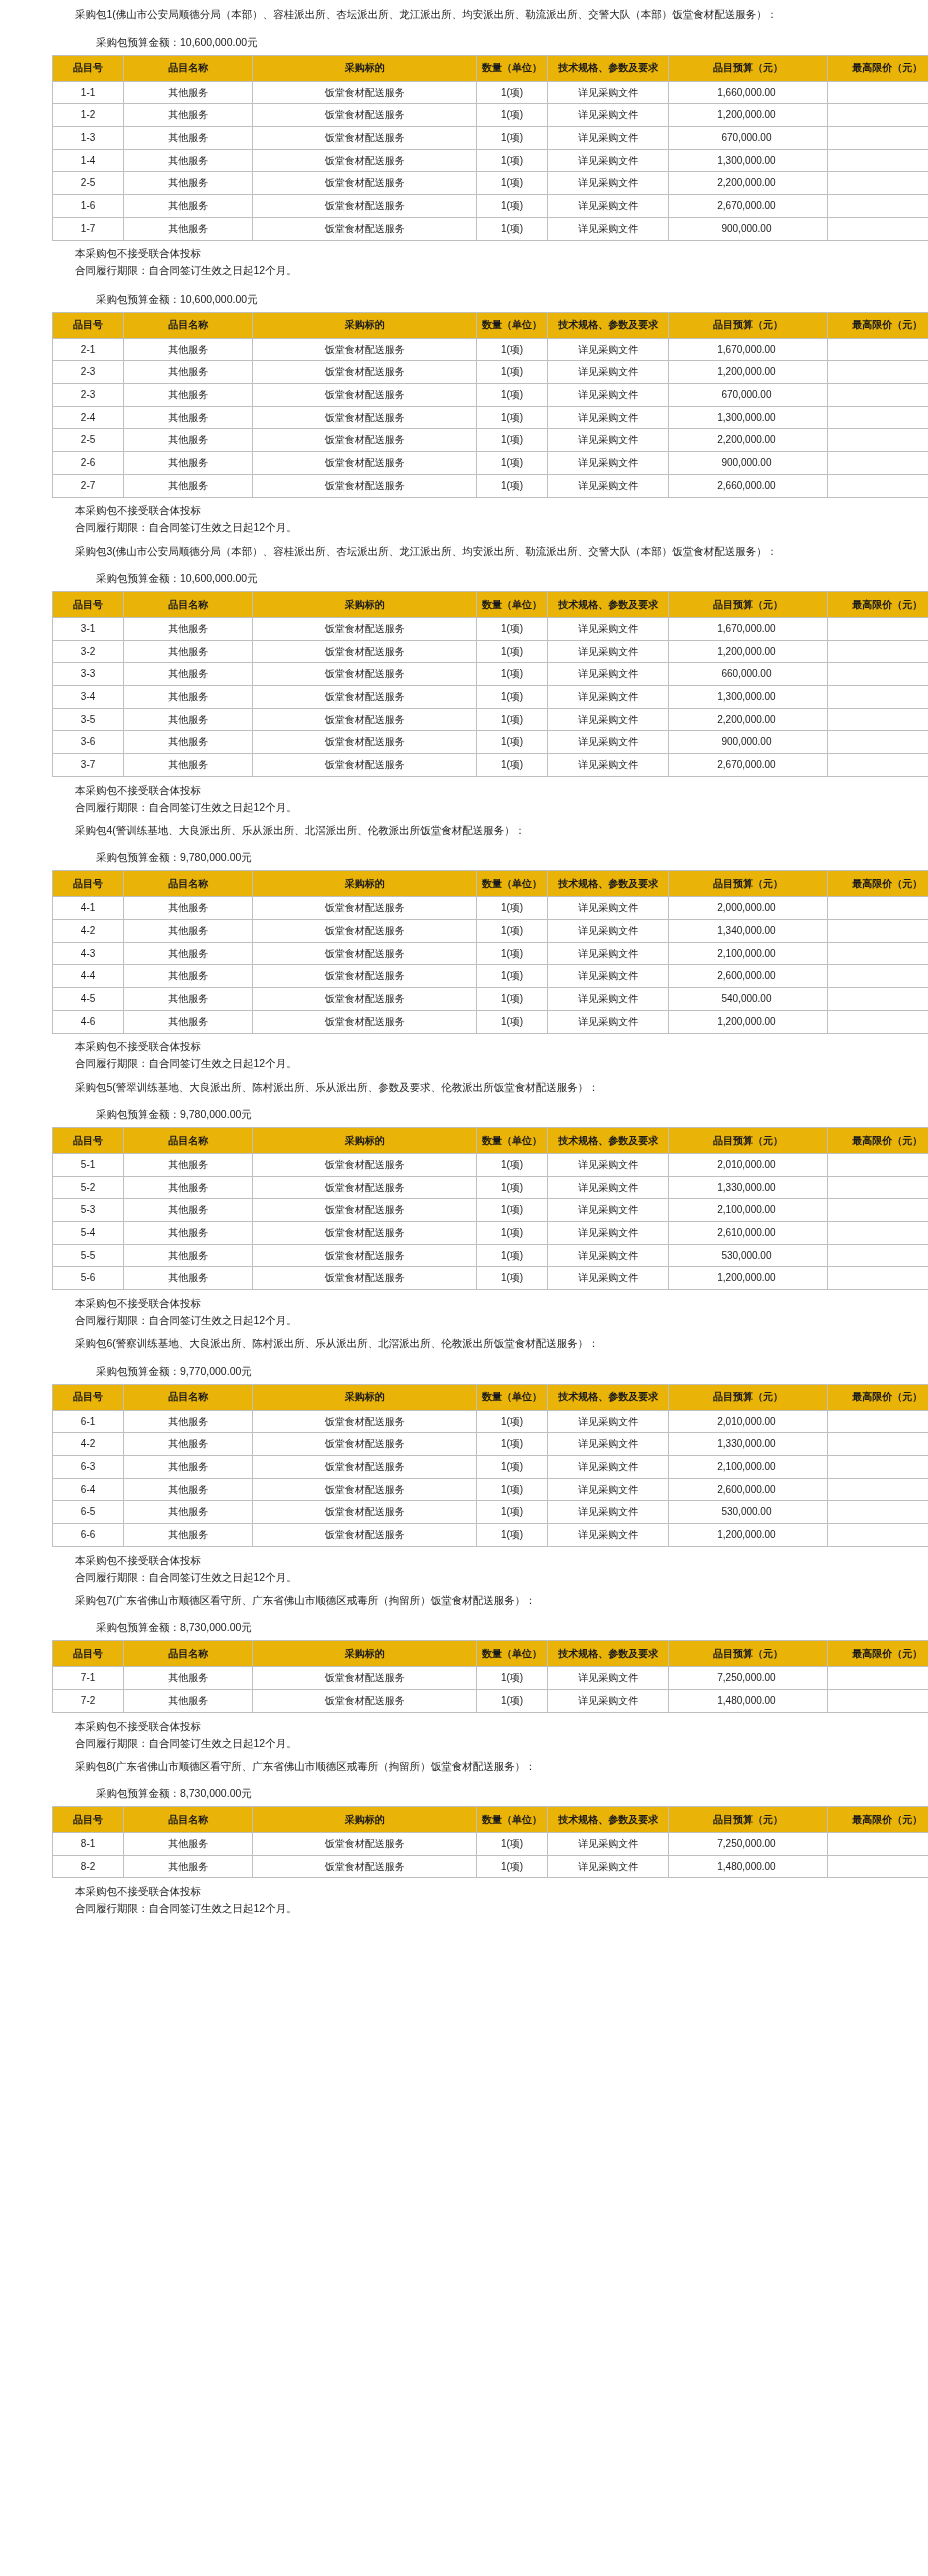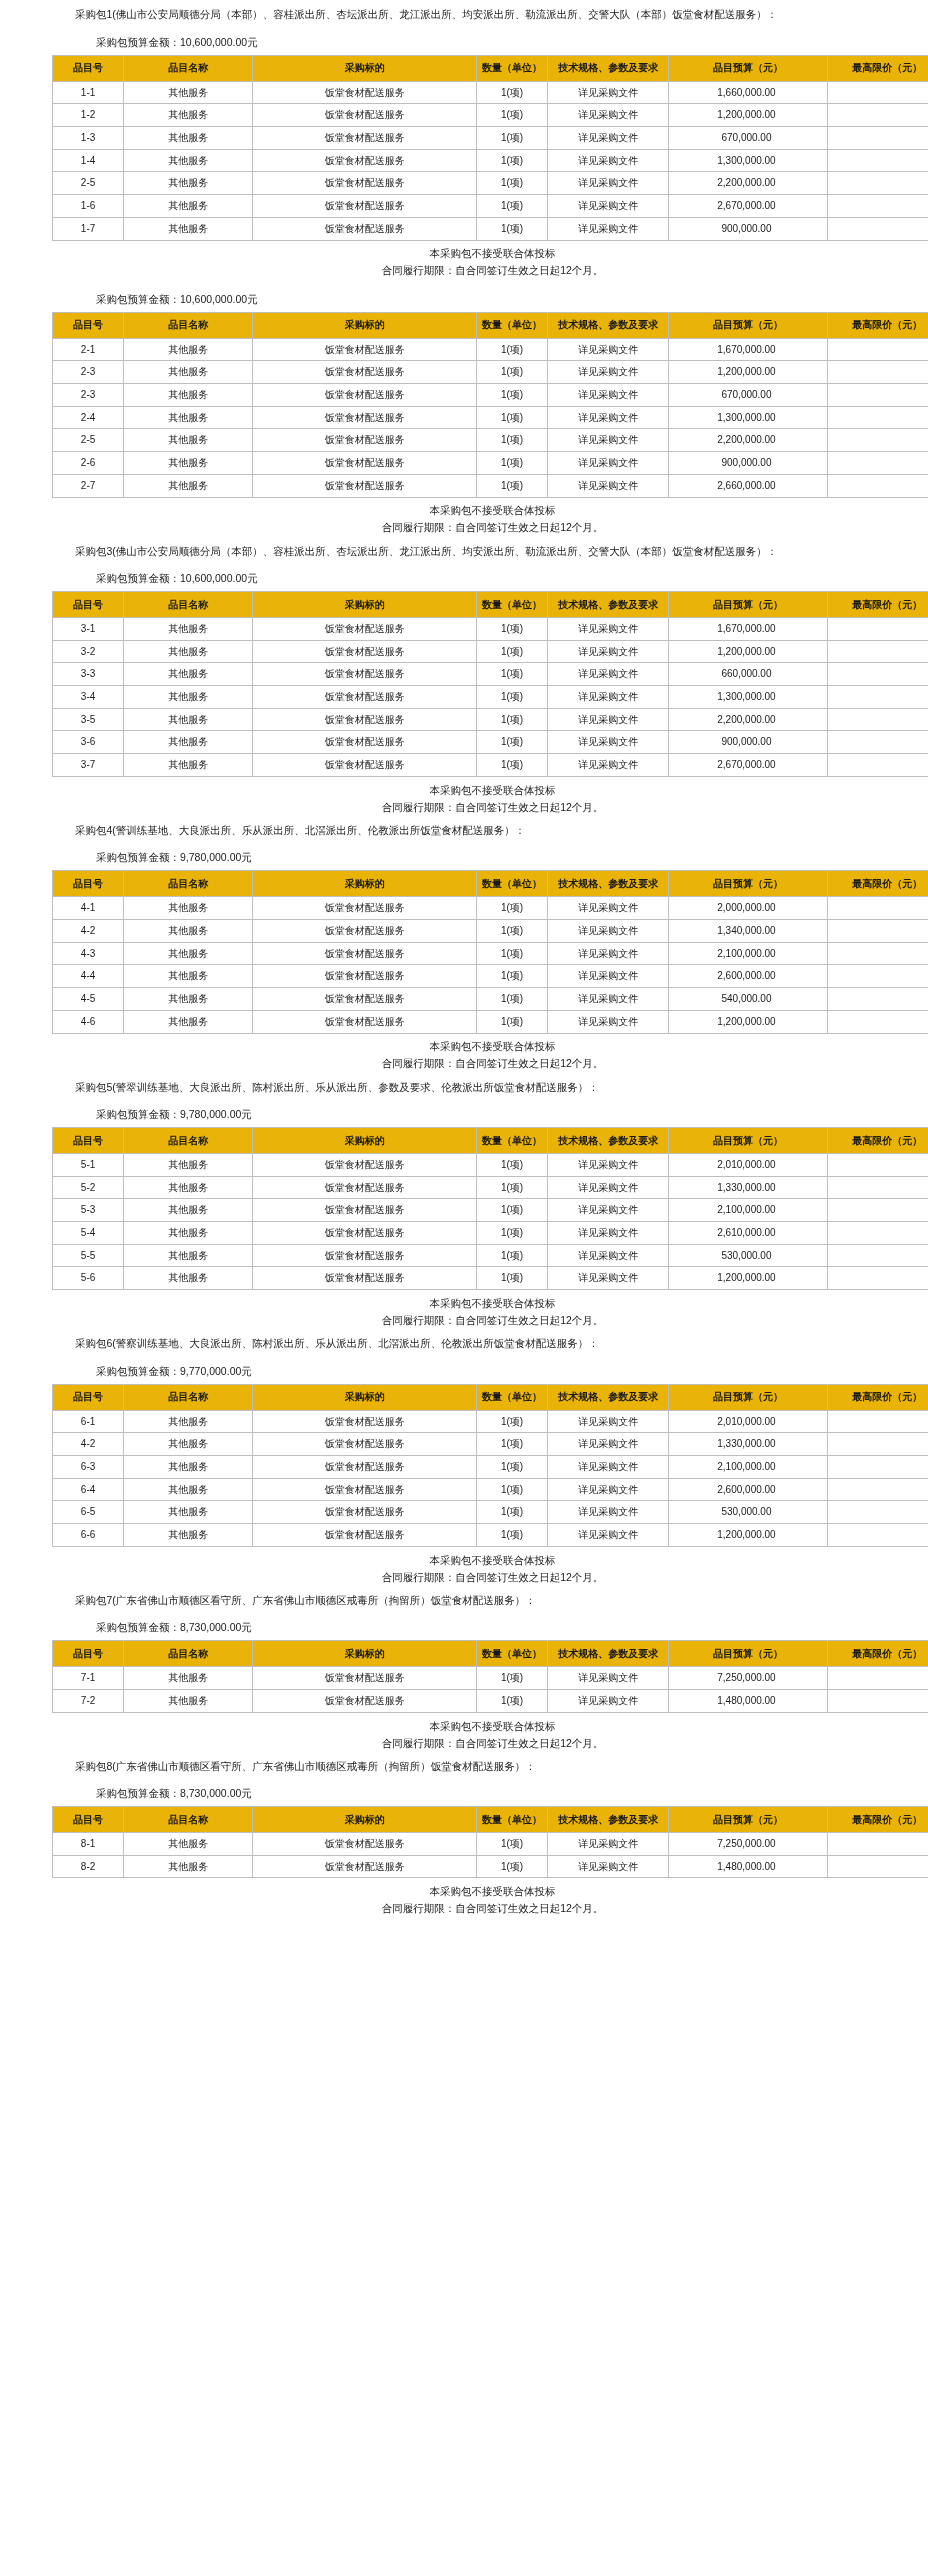--- a/index.html
+++ b/index.html
@@ -58,21 +58,21 @@
   col.c3{width:223px;}
   col.c4{width:71px;}
   col.c5{width:121px;}
   col.c6{width:158px;}
   col.c7{width:120px;}
   .notes{
     padding:4.9px 18px 1.6px 18px;
     font-size:10.5px;
     line-height:17px;
   }
-  .notes div{text-indent:21px;text-align:center;}
+  .notes div{text-indent:21px;}
 </style>
 </head>
 <body>
 
 <div class="page">
   <div id="packages-root">
       <div class="pkg">
         <div class="lead indent">采购包1(佛山市公安局顺德分局（本部）、容桂派出所、杏坛派出所、龙江派出所、均安派出所、勒流派出所、交警大队（本部）饭堂食材配送服务）：</div>
         <div class="budget">采购包预算金额：10,600,000.00元</div>
         <table class="items">

